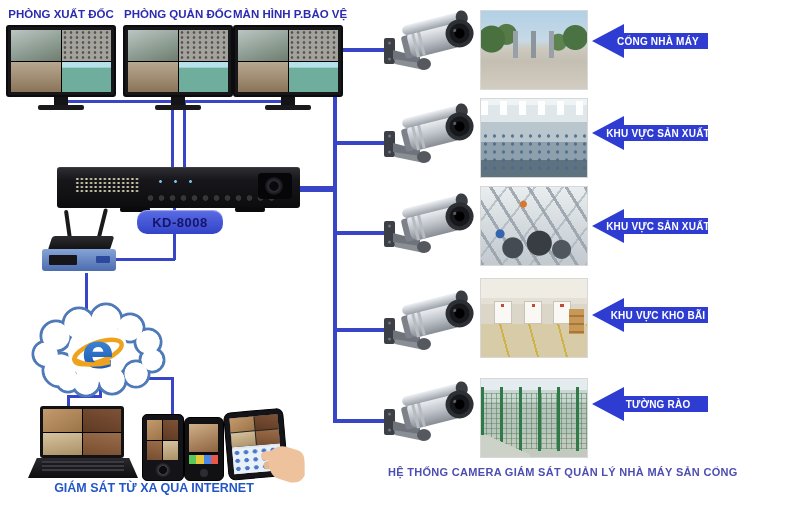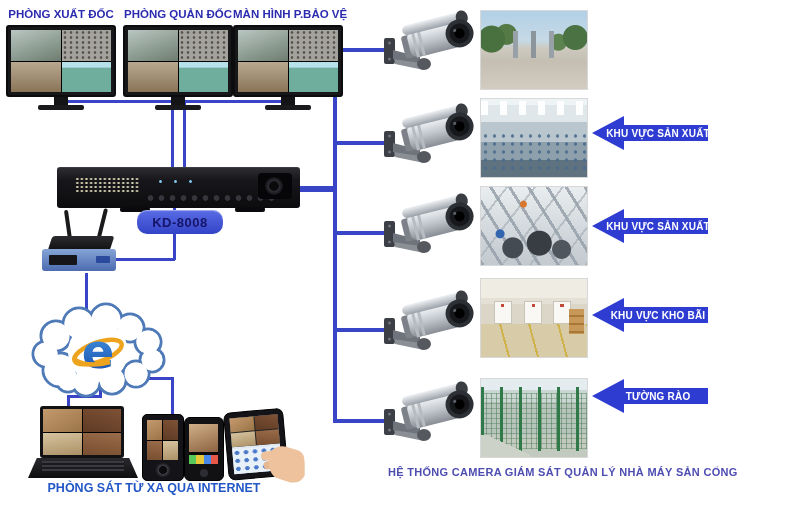--- a/index.html
+++ b/index.html
@@ -358,26 +358,32 @@
         <div class="tab-icons"></div>
       </div>
     </div>
     <svg width="44" height="50" viewBox="0 0 44 50" style="position:absolute;right:-12px;bottom:-4px">
       <rect x="0" y="16" width="22" height="9" rx="4.5" fill="#eec29c"></rect>
       <rect x="2" y="26" width="20" height="8" rx="4" fill="#e6b890"></rect>
       <path d="M8 18 Q16 10 26 13 L38 18 Q44 21 43 31 L42 43 Q38 51 27 49 L13 43 Q5 37 8 18 Z" fill="#eec29c"></path>
     </svg>
   </div>
 
-  <div class="remote-caption">PHÒNG SÁT TỪ XA QUA INTERNET</div>
+  <div class="remote-caption">GIÁM SÁT TỪ XA QUA INTERNET</div>
 
   <svg class="camera" style="top:8px" viewBox="0 0 92 82">
       <use href="#cam-sym"></use>
     </svg>
   <div class="photo s1" style="top:10px"></div>
+  <div class="arrow" style="top:21px">
+    <svg width="120" height="40" viewBox="0 0 120 40">
+        <polygon points="2,20 34,3 34,12 118,12 118,28 34,28 34,37" fill="#2e3cd2"></polygon>
+      </svg>
+    <span class="arrow-label">CỔNG NHÀ MÁY</span>
+  </div>
 
   <svg class="camera" style="top:101px" viewBox="0 0 92 82">
       <use href="#cam-sym"></use>
     </svg>
   <div class="photo s2" style="top:98px"></div>
   <div class="arrow" style="top:113px">
     <svg width="120" height="40" viewBox="0 0 120 40">
         <polygon points="2,20 34,3 34,12 118,12 118,28 34,28 34,37" fill="#2e3cd2"></polygon>
       </svg>
     <span class="arrow-label">KHU VỰC SẢN XUẤT</span>
@@ -409,21 +415,21 @@
       </svg>
     <span class="arrow-label">KHU VỰC KHO BÃI</span>
   </div>
 
   <svg class="camera" style="top:379px" viewBox="0 0 92 82">
       <use href="#cam-sym"></use>
     </svg>
   <div class="photo s5" style="top:378px">
       <div class="walk"></div>
     </div>
-  <div class="arrow" style="top:376px">
+  <div class="arrow" style="top:384px">
     <svg width="120" height="40" viewBox="0 0 120 40">
         <polygon points="2,20 34,3 34,12 118,12 118,28 34,28 34,37" fill="#2e3cd2"></polygon>
       </svg>
     <span class="arrow-label">TƯỜNG RÀO</span>
   </div>
 
   <div class="footer-caption">HỆ THỐNG CAMERA GIÁM SÁT QUẢN LÝ NHÀ MÁY SẢN CỔNG</div>
 
 </div>
 

